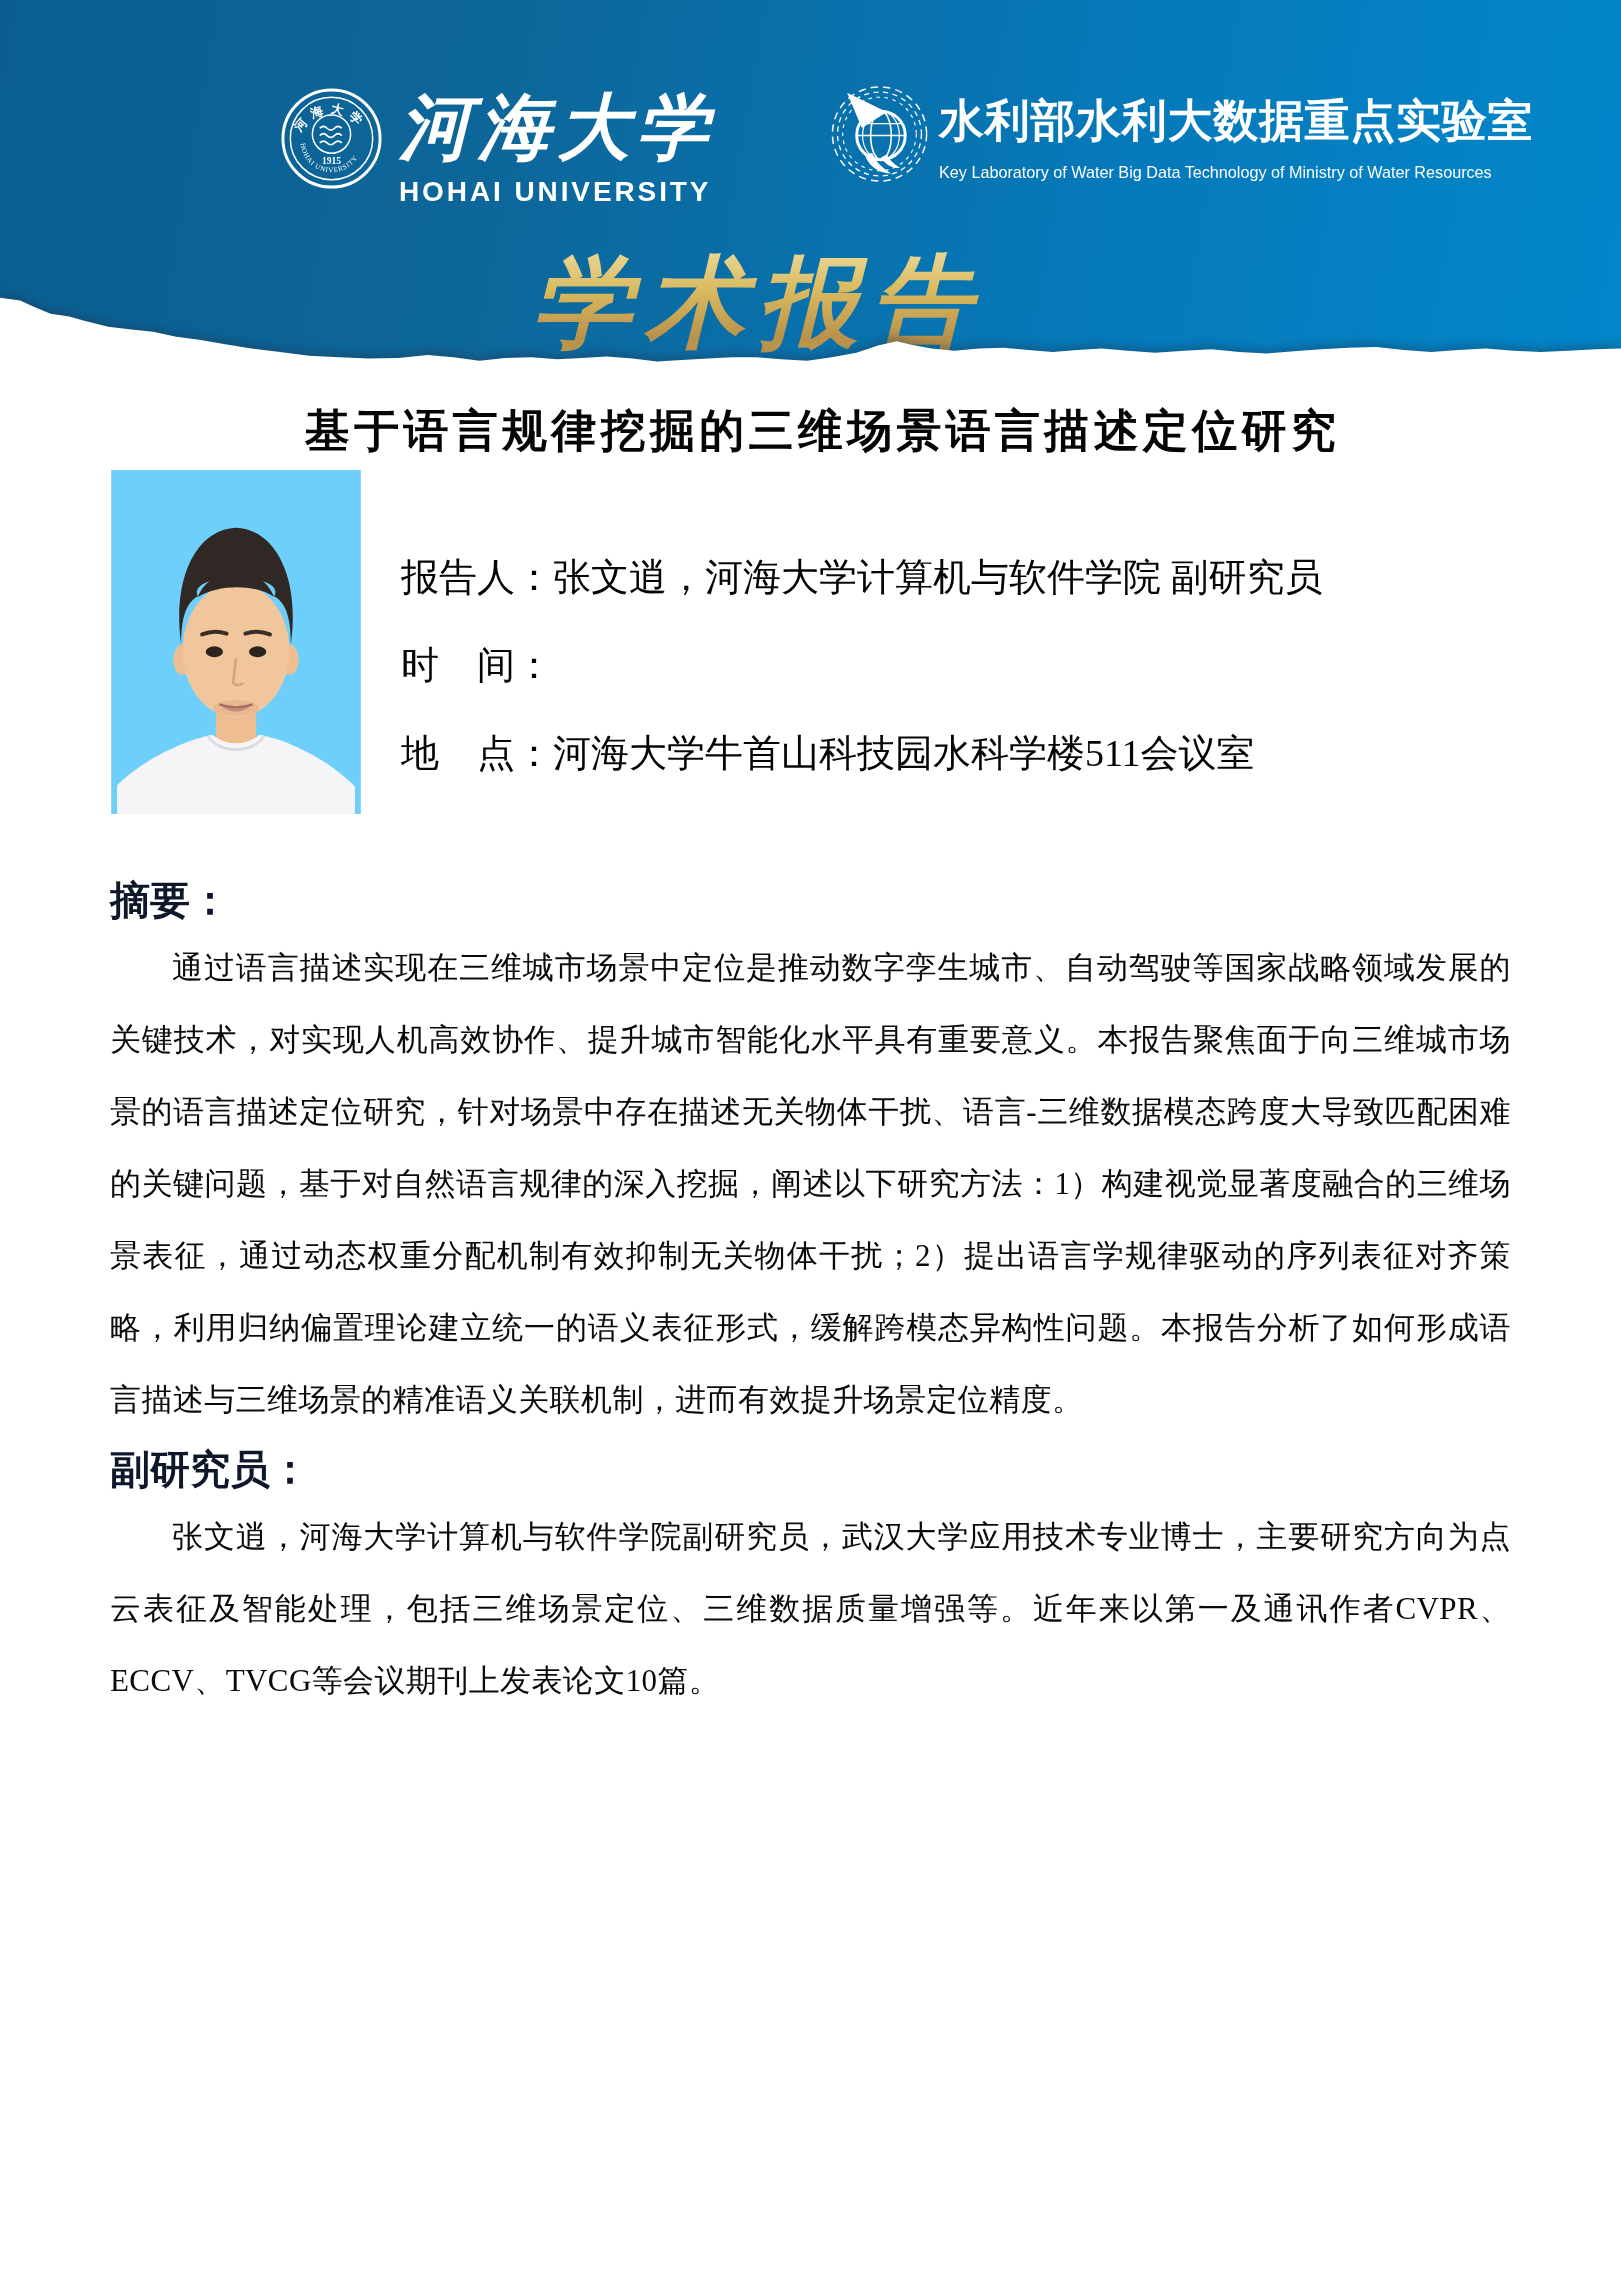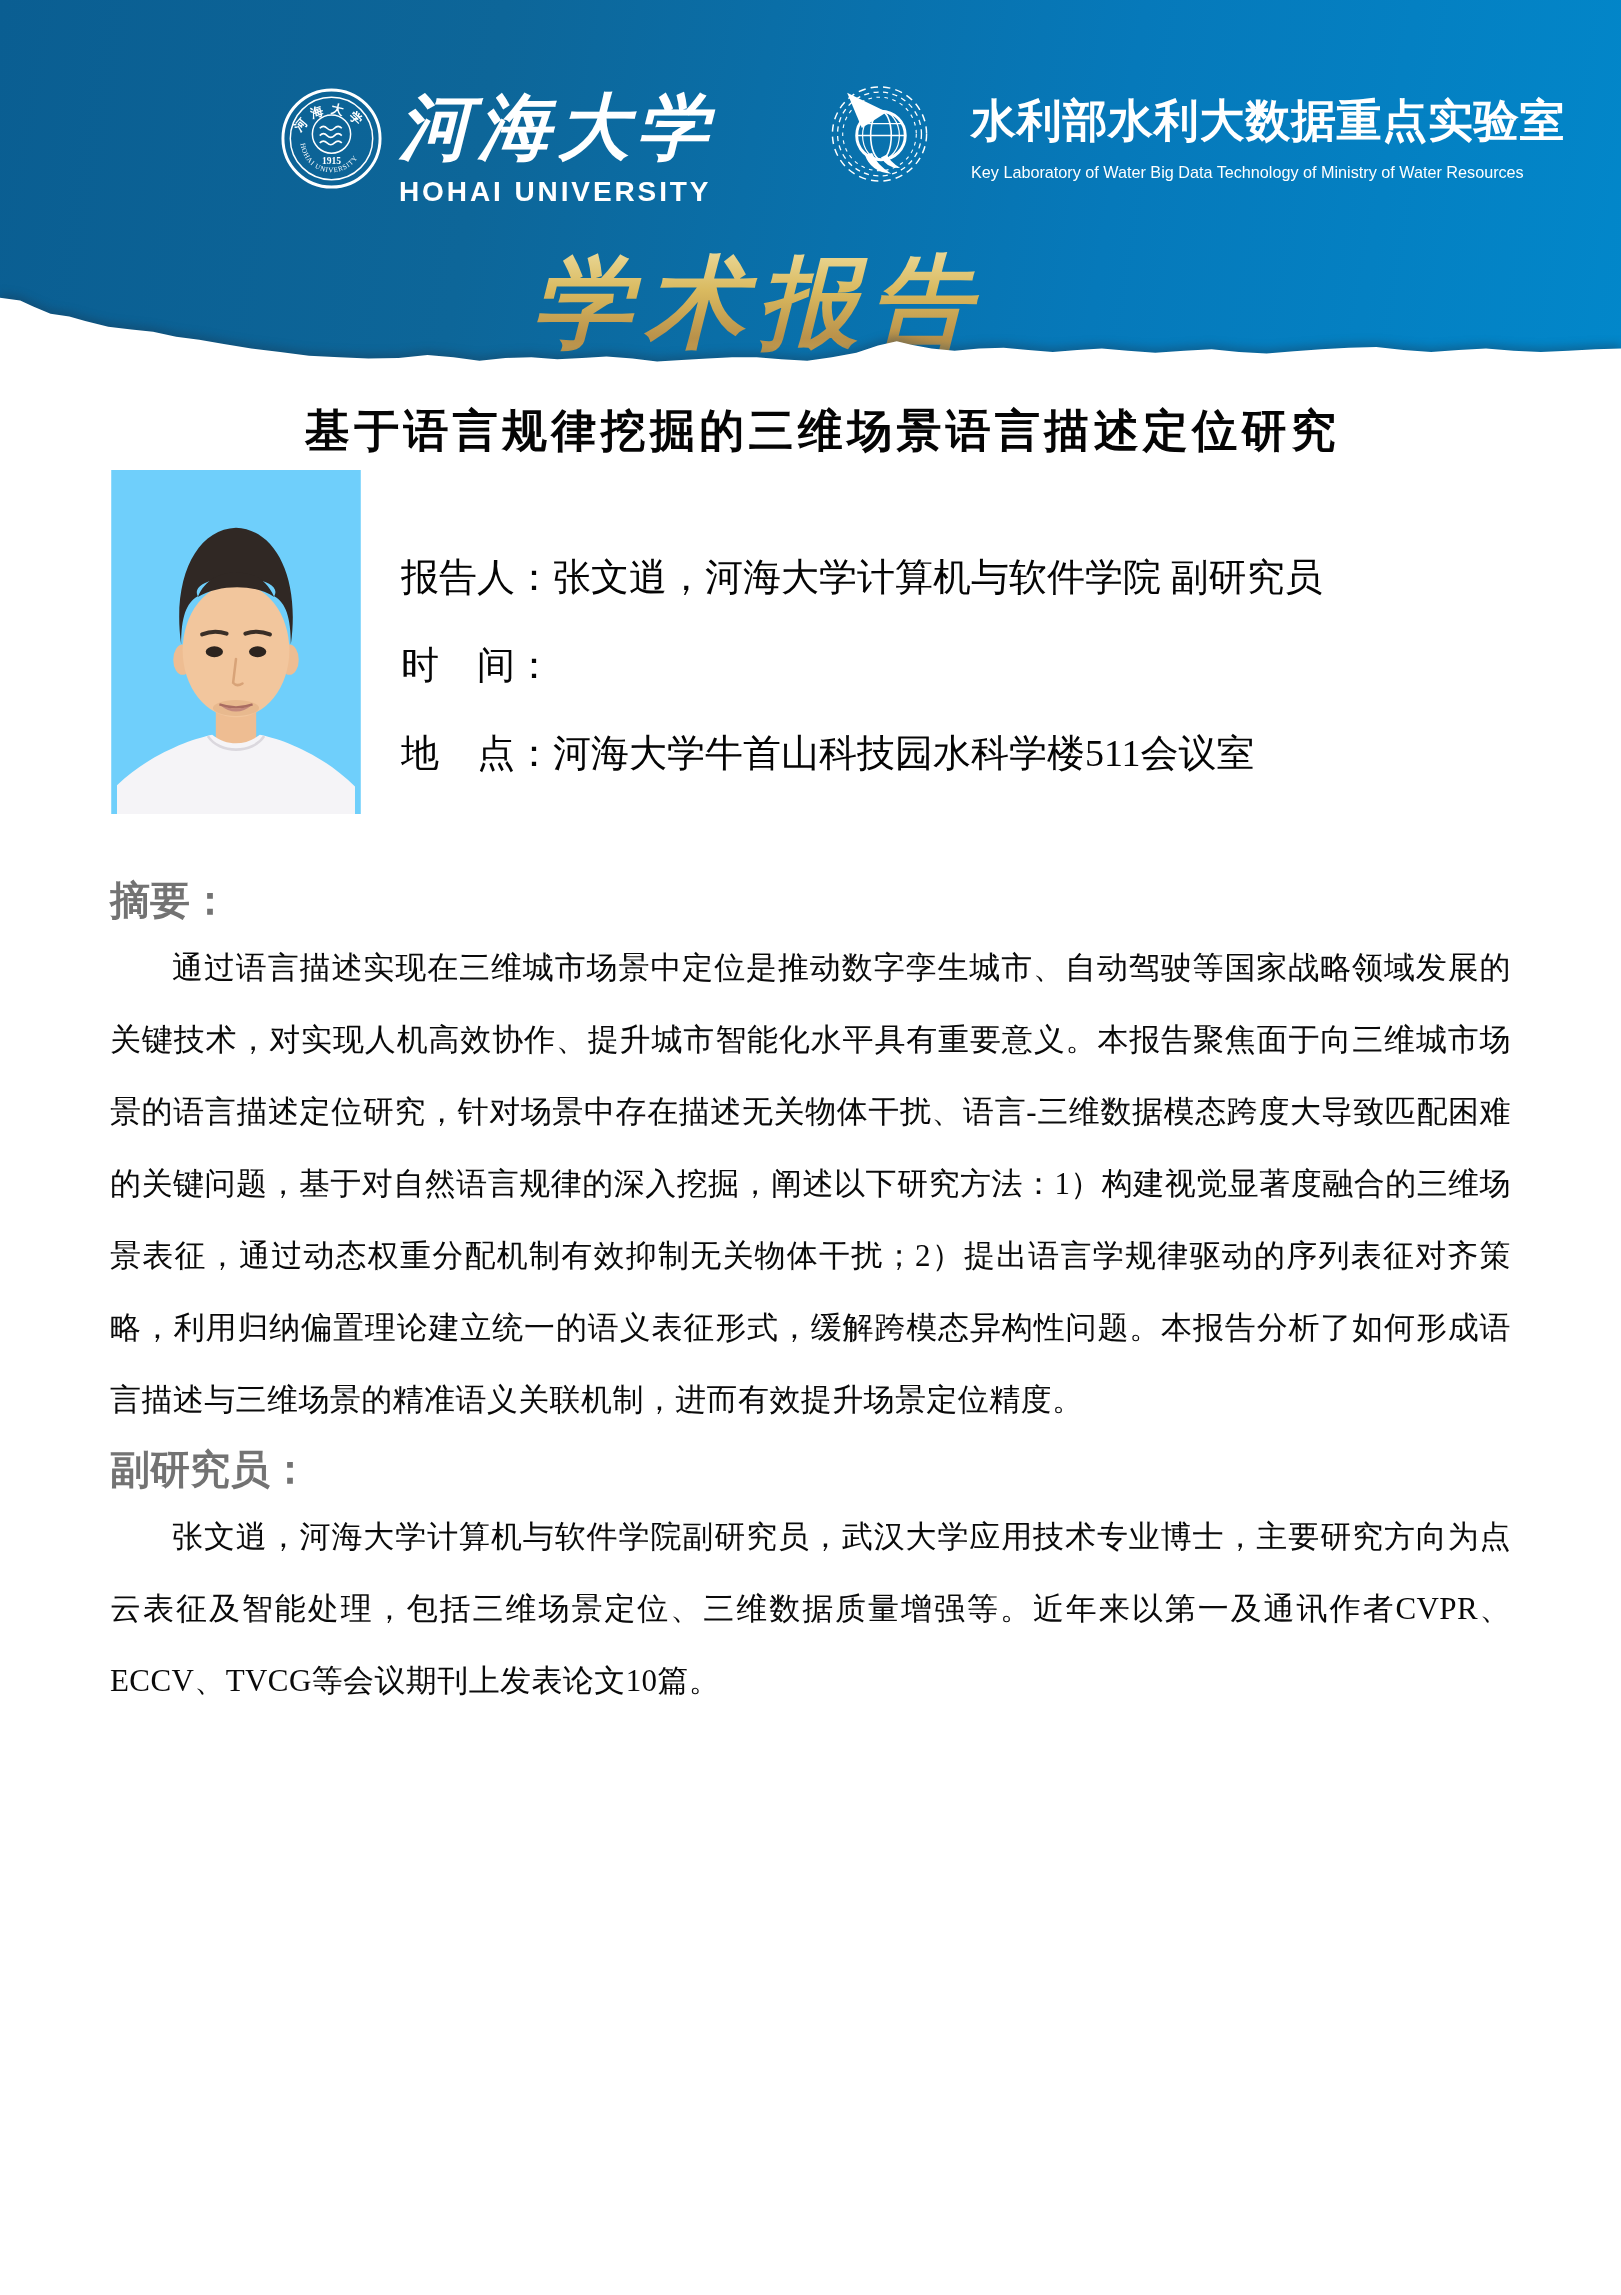--- a/index.html
+++ b/index.html
@@ -23,21 +23,21 @@
   .univ-text { position:absolute; left:399px; top:85px; width:339px; color:#fff; }
   .univ-cn {
     font-size:72px; font-weight:700; font-style:italic; letter-spacing:7.2px;
     line-height:1.2; white-space:nowrap; font-family:"Liberation Serif",serif;
   }
   .univ-en {
     margin-top:4.3px; font-size:28px; font-weight:700; letter-spacing:2.9px;
     font-family:"Liberation Sans","DejaVu Sans",sans-serif; white-space:nowrap;
   }
   .globe { position:absolute; left:828px; top:81px; width:103px; height:103px; }
-  .lab-text { position:absolute; left:939px; top:91px; width:534px; color:#fff;margin-left:32px; }
+  .lab-text { position:absolute; left:939px; top:91px; width:534px; color:#fff; }
   .lab-cn {
     font-size:45px; font-weight:700; letter-spacing:0.7px; white-space:nowrap;
     font-family:"Liberation Sans","DejaVu Sans",sans-serif;
   }
   .lab-en {
     margin-top:11.6px; font-size:16.2px; font-weight:400; white-space:nowrap;
     font-family:"Liberation Sans","DejaVu Sans",sans-serif;
   }
   .banner-title {
     position:absolute; left:0; top:237px; width:1516px; text-align:center;
@@ -59,21 +59,21 @@
   .info-row { display:flex; align-items:baseline; margin-bottom:45px; }
   .info-label, .info-value {
     font-size:38px; font-weight:400; color:#050505; line-height:43px; white-space:nowrap;
   }
 
   
   .content {
     position:absolute; left:110px; top:870px; width:1401px; color:#0a0a0a;
   }
   .section-heading {
-    font-size:40px; font-weight:700; line-height:62px; color:#737373;
+    font-size:40px; font-weight:700; line-height:62px; color:#0f172a;
   }
   .section-body {
     font-size:31px; line-height:72px; text-align:justify; text-indent:2em;
     letter-spacing:0.4px;
   }
   .bio-heading { margin-top:2.9px; }
 </style>
 </head>
 <body>
 

